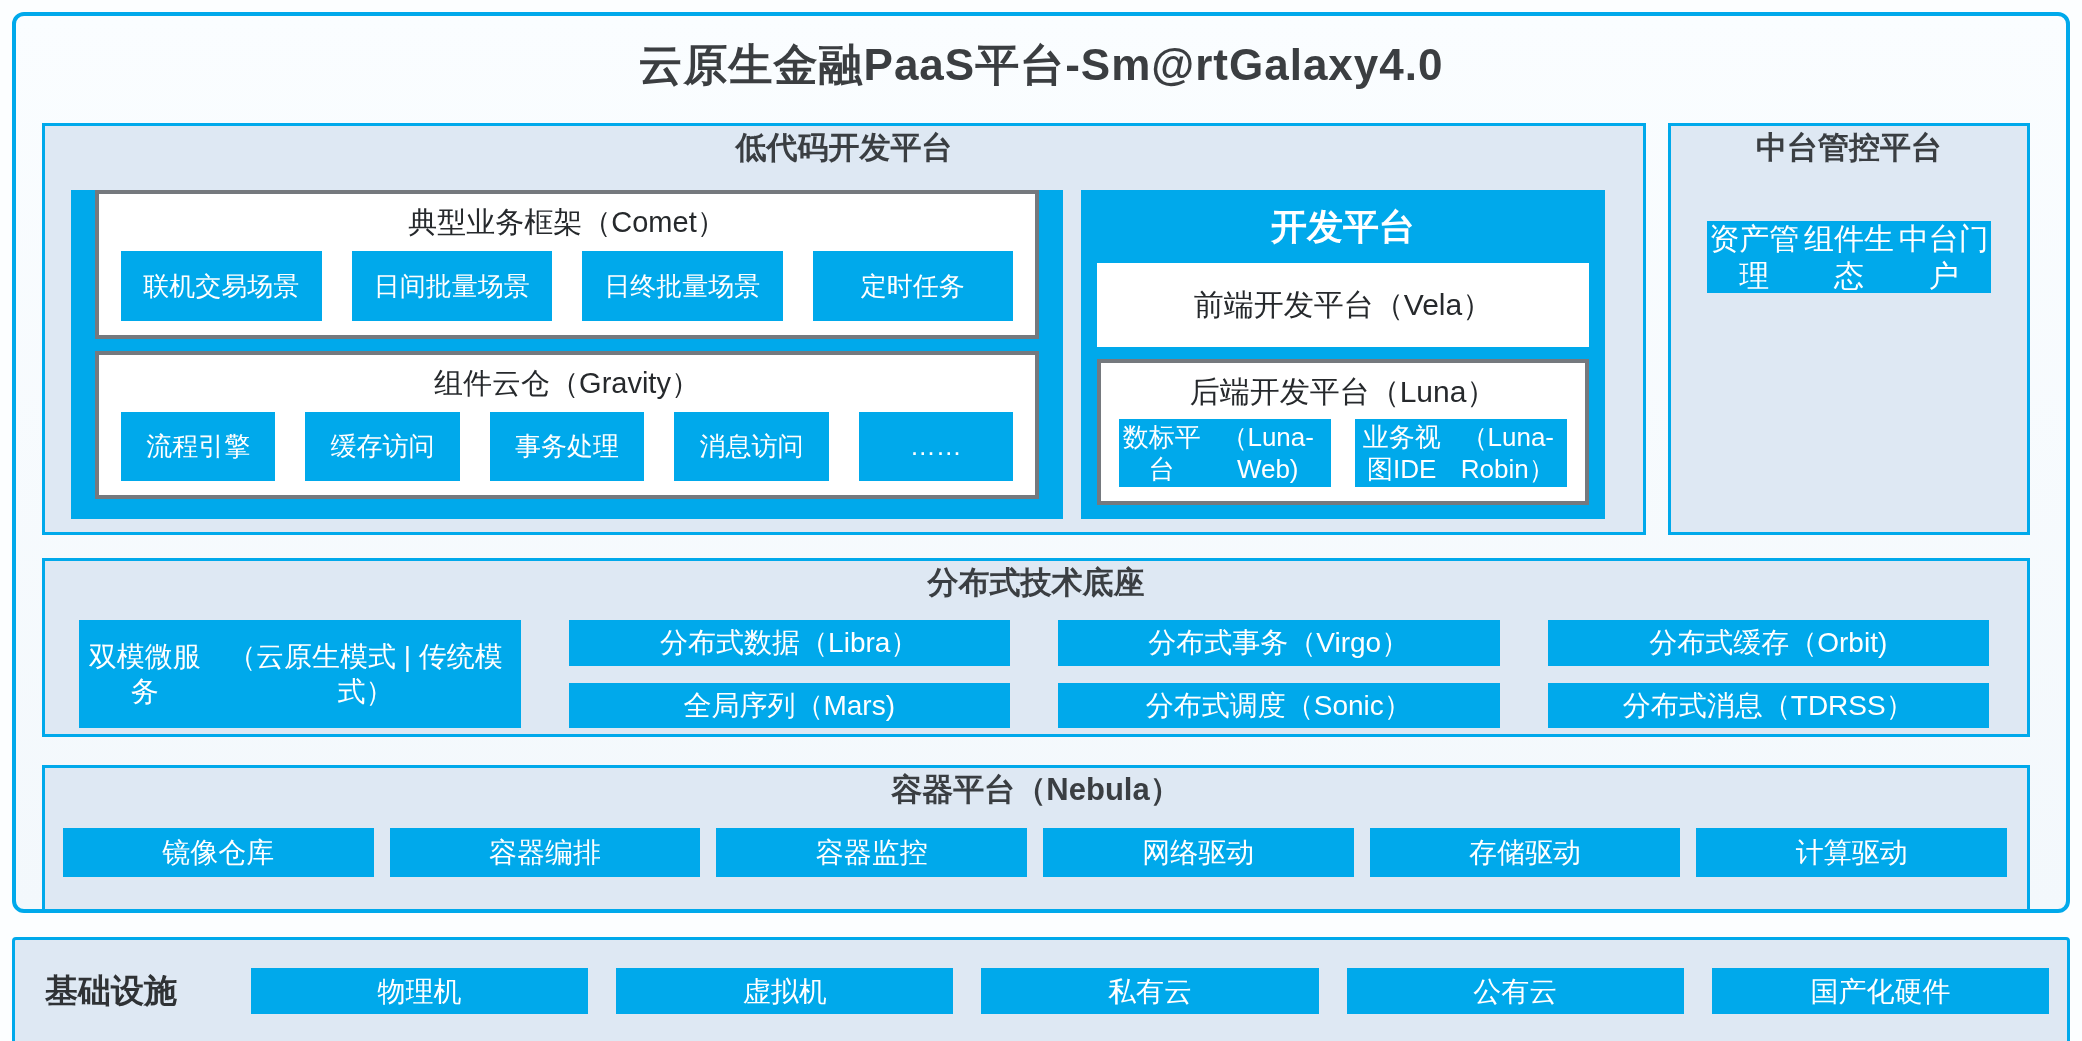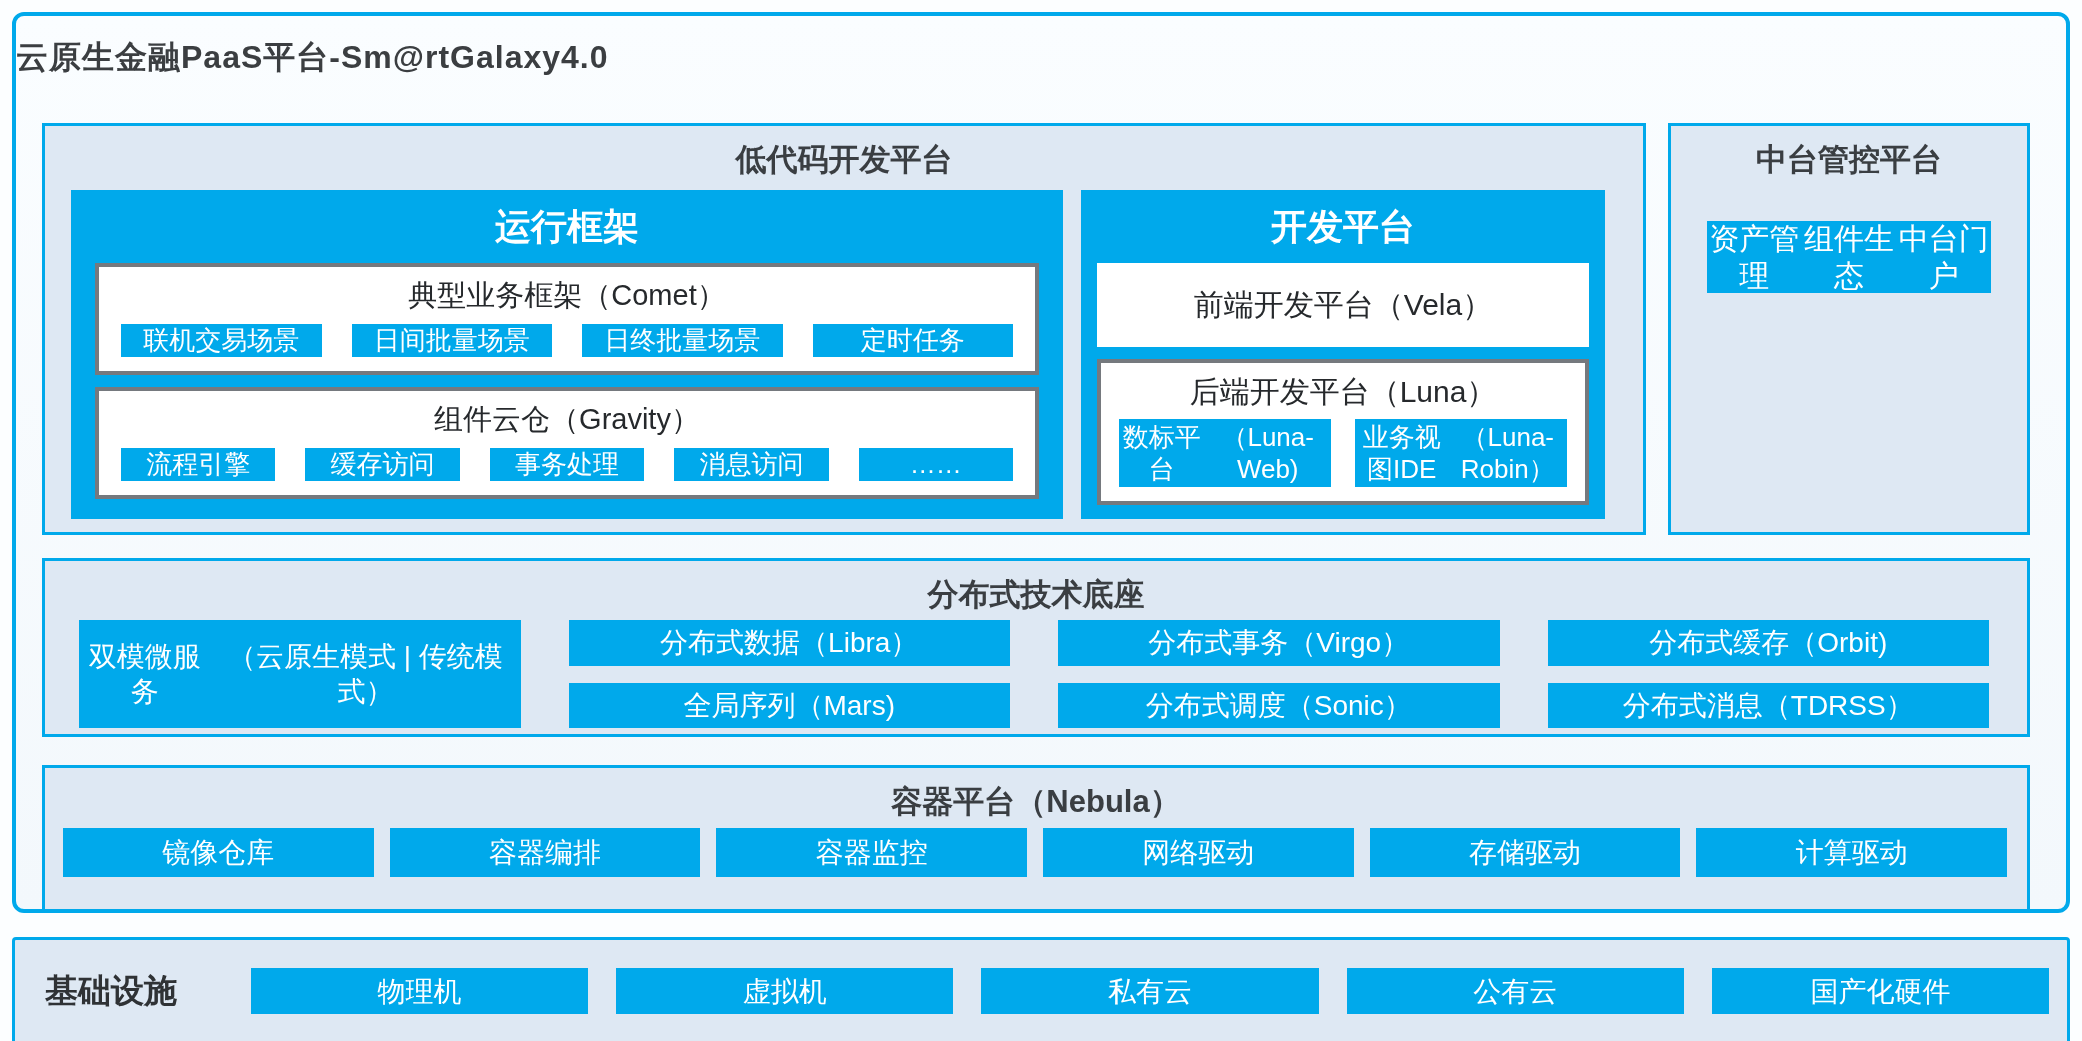--- a/index.html
+++ b/index.html
@@ -8,31 +8,31 @@
     background:#FCFEFF;
     font-family:"Liberation Sans", sans-serif;
     -webkit-font-smoothing:antialiased;
   }
   .outer{
     position:absolute;left:12px;top:12px;width:2058px;height:901px;
     box-sizing:border-box;border:4px solid #00A9EB;border-radius:12px;
     background:linear-gradient(180deg,#FAFDFF 0%,#F3F8FC 100%);
   }
   .main-title{
-    position:absolute;top:20px;left:0;width:100%;
-    font-size:32px;font-weight:bold;color:#3B3E41;letter-spacing:1px;
+    position:absolute;top:20px;left:0;width:100%;text-align:center;
+    font-size:44px;font-weight:bold;color:#3B3E41;letter-spacing:1px;
   }
   
   .panel{
     position:absolute;box-sizing:border-box;
     border:3px solid #00A9EB;background:#DEE8F3;
   }
   .sec-label{
     text-align:center;font-size:31px;font-weight:bold;color:#3A3E42;
-    padding-top:13px;
+    padding-top:1px;
   }
   .btn{
     background:#00A9EB;color:#FFFFFF;
     display:flex;align-items:center;justify-content:center;
     text-align:center;font-size:26px;line-height:1.25;
   }
   .btn.two-line{}
   .accentbox{background:#00A9EB;position:relative;display:flex;flex-direction:column;}
   .accent-title{
     text-align:center;color:#FFFFFF;font-weight:bold;font-size:36px;
@@ -99,21 +99,20 @@
 
 <div class="outer">
 
   <div class="main-title">云原生金融PaaS平台-Sm@rtGalaxy4.0</div>
 
   <div class="panel lowcode">
     <div class="sec-label">低代码开发平台</div>
     <div class="lowcode-body">
 
       <div class="accentbox runtime">
-        <div class="accent-title">运行框架</div>
 
         <div class="whitebox bordered">
           <div class="wb-title">典型业务框架（Comet）</div>
           <div class="btn-row">
             <div class="btn">联机交易场景</div>
             <div class="btn">日间批量场景</div>
             <div class="btn">日终批量场景</div>
             <div class="btn">定时任务</div>
           </div>
         </div>

